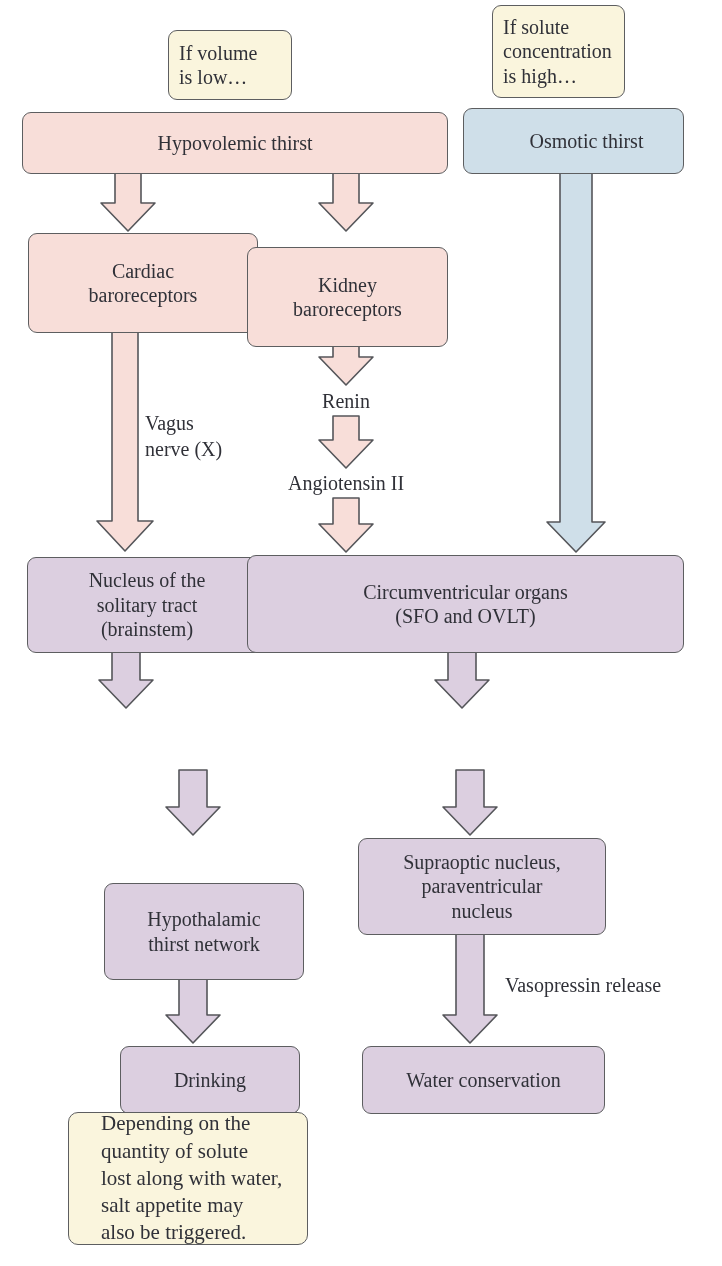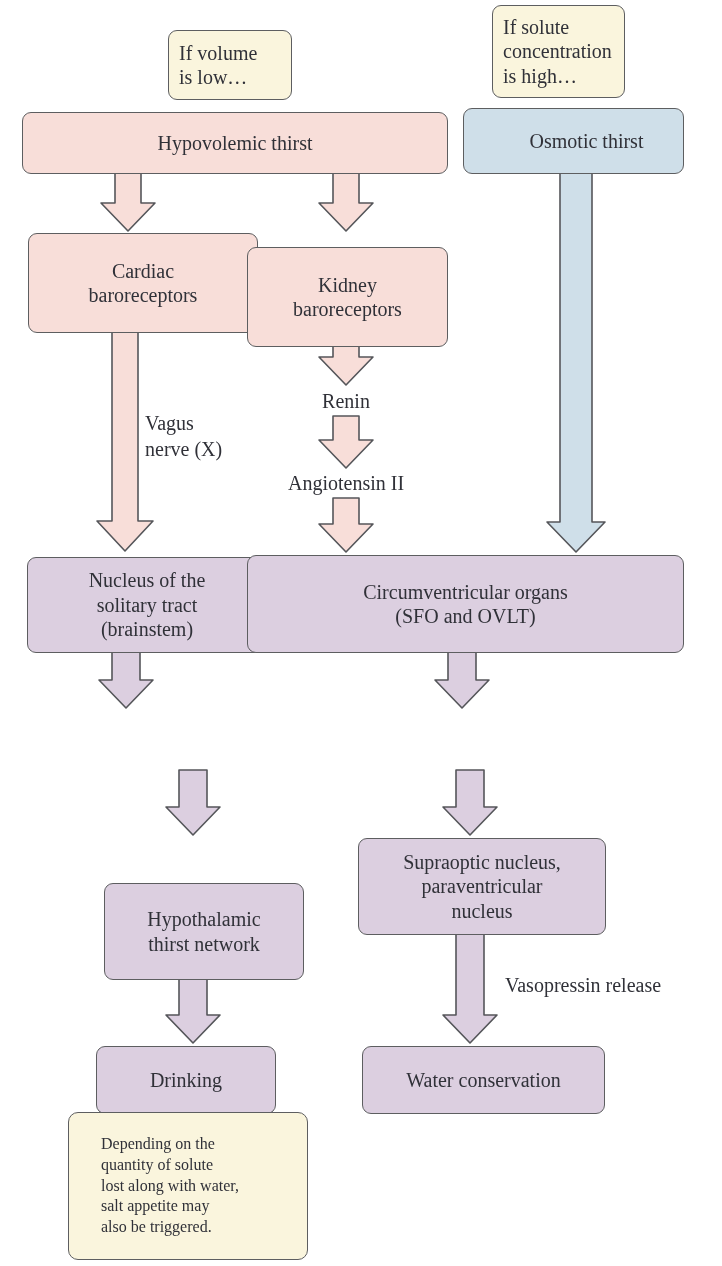--- a/index.html
+++ b/index.html
@@ -89,23 +89,23 @@
 
   <div class="box purple" style="left:104px;top:883px;width:200px;height:97px;">Hypothalamic
 thirst network</div>
 
   <div class="box purple" style="left:358px;top:838px;width:248px;height:97px;">Supraoptic nucleus,
 paraventricular
 nucleus</div>
 
   <div class="float-label" style="left:505px;top:972px;width:210px;">Vasopressin release</div>
 
-  <div class="box purple" style="left:96px;top:1046px;width:180px;height:68px;">Drinking</div>
+  <div class="box purple" style="left:120px;top:1046px;width:180px;height:68px;">Drinking</div>
 
   <div class="box purple" style="left:362px;top:1046px;width:243px;height:68px;">Water conservation</div>
 
-  <div class="box cream note" style="left:68px;top:1112px;width:240px;height:148px;font-size:16px;line-height:1.3;padding-left:32px;">Depending on the
+  <div class="box cream note" style="left:68px;top:1112px;width:240px;height:133px;font-size:21px;line-height:1.3;padding-left:32px;">Depending on the
 quantity of solute
 lost along with water,
 salt appetite may
 also be triggered.</div>
 
 </div>
 
 </body></html>

